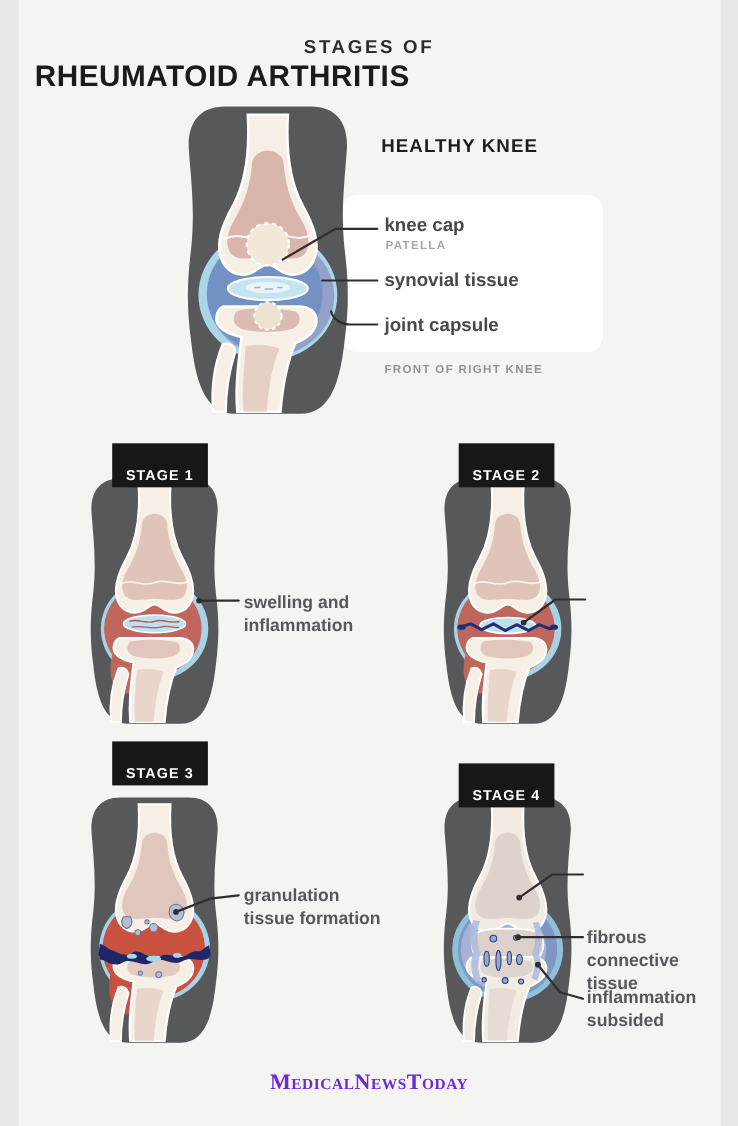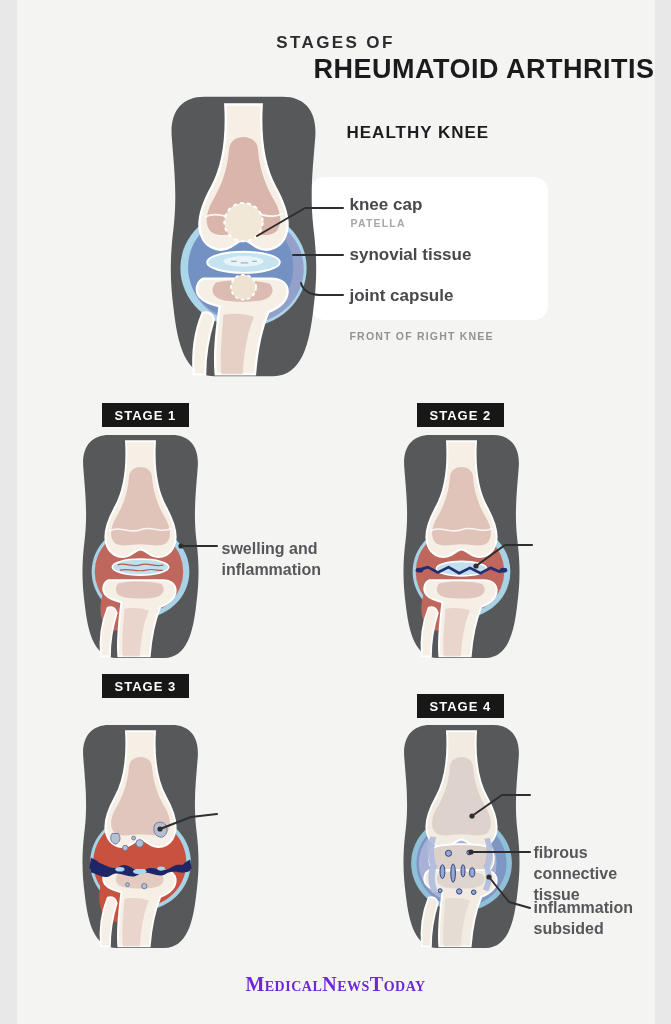--- a/index.html
+++ b/index.html
@@ -8,21 +8,21 @@
     background:#f4f4f3;overflow:hidden;
     font-family:"Liberation Sans",sans-serif;
   }
   .abs{position:absolute;}
   
   .title-sub{
     left:0;right:0;top:33px;text-align:center;
     font-size:17px;font-weight:600;letter-spacing:2.4px;color:#2c2c2e;
   }
   .title-main{
-    left:0;right:0;top:54px;text-align:right;
+    left:0;right:0;top:54px;text-align:left;
     font-size:27px;font-weight:800;letter-spacing:.5px;color:#1b1b1d;padding-left:15px;
   }
   
   .healthy-heading{
     left:330px;top:123px;font-size:17px;font-weight:800;
     letter-spacing:1px;color:#1d1d1f;
   }
   .info-card{
     left:294px;top:177px;width:237px;height:143px;
     background:#ffffff;border-radius:14px;z-index:1;
@@ -37,21 +37,21 @@
   .h-label-3{top:286px;}
   .h-caption{
     left:333px;top:330px;font-size:10.5px;font-weight:700;
     letter-spacing:1.2px;color:#929294;z-index:6;
   }
   .knee{z-index:2;}
   .knee-healthy{left:145px;top:93px;width:163px;height:287px;}
   
   .badge{
     background:#171718;color:#ffffff;font-size:13px;font-weight:700;
-    letter-spacing:1px;padding:5px 13px 4px 13px;z-index:3;
+    letter-spacing:1px;padding:21px 13px 4px 13px;z-index:3;
   }
   .badge-1{left:85px;top:403px;}
   .badge-2{left:400px;top:403px;}
   .badge-3{left:85px;top:674px;}
   .badge-4{left:400px;top:694px;}
   .knee-s1{left:57px;top:432px;width:133px;height:229px;}
   .knee-s2{left:378px;top:432px;width:133px;height:229px;}
   .knee-s3{left:57px;top:722px;width:133px;height:229px;}
   .knee-s4{left:378px;top:722px;width:133px;height:229px;}
   .s-label{
@@ -201,20 +201,24 @@
       <circle cx="82" cy="222" r="3.5"></circle>
       <circle cx="101" cy="223" r="3"></circle>
       <circle cx="57" cy="221" r="2.6"></circle>
     </g>
   </svg>
 
   <div class="abs s-label s1-l">
     <div>swelling and</div>
     <div>inflammation</div>
   </div>
+  <div class="abs s-label s3-l">
+    <div>granulation</div>
+    <div>tissue formation</div>
+  </div>
   <div class="abs s-label s4-l2">
     <div>fibrous</div>
     <div>connective tissue</div>
   </div>
   <div class="abs s-label s4-l3">
     <div>inflammation</div>
     <div>subsided</div>
   </div>
 
   <svg class="abs overlay" viewBox="0 0 671 1024">

